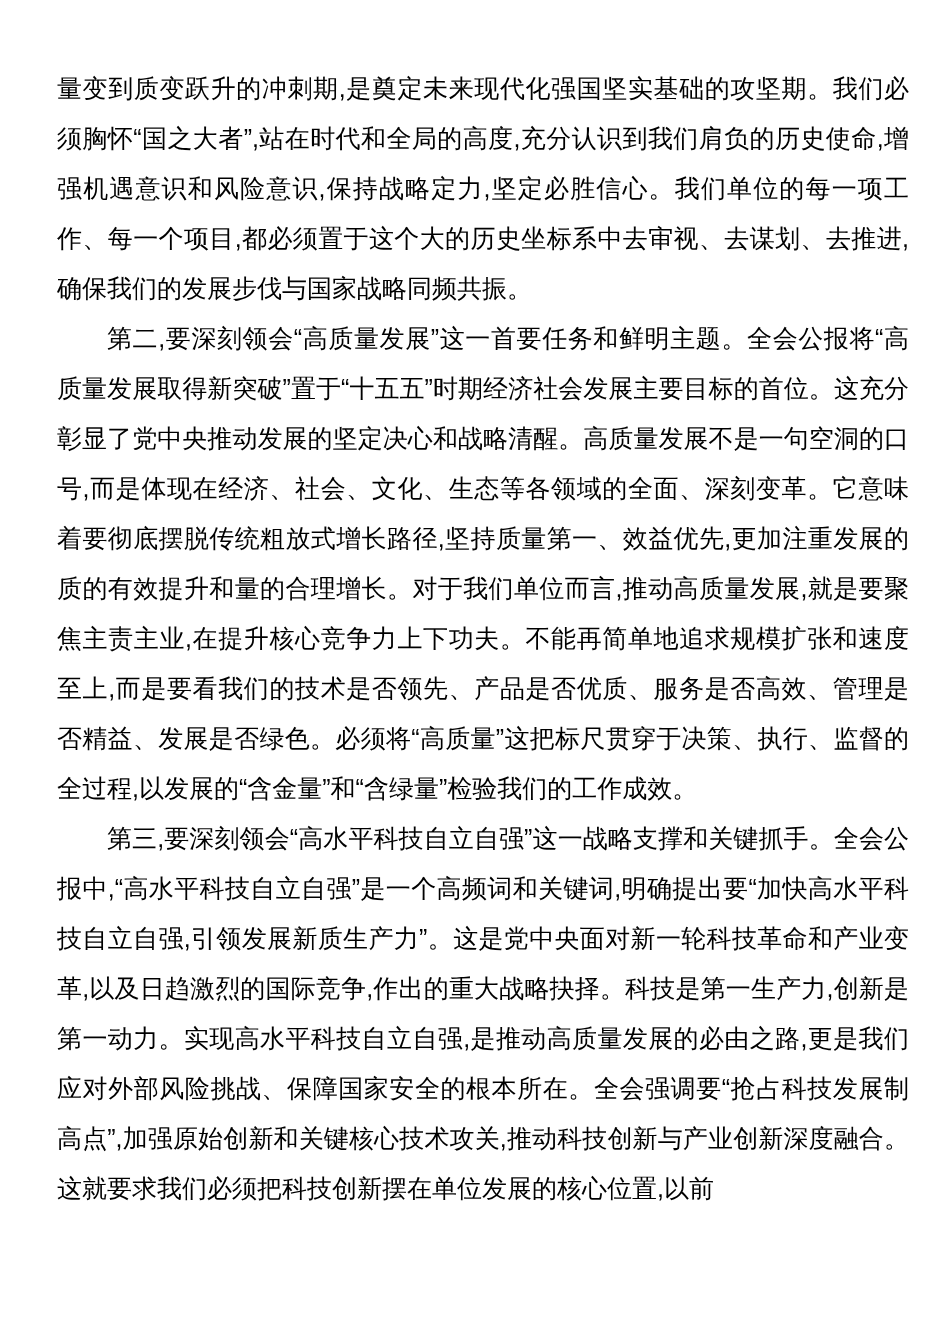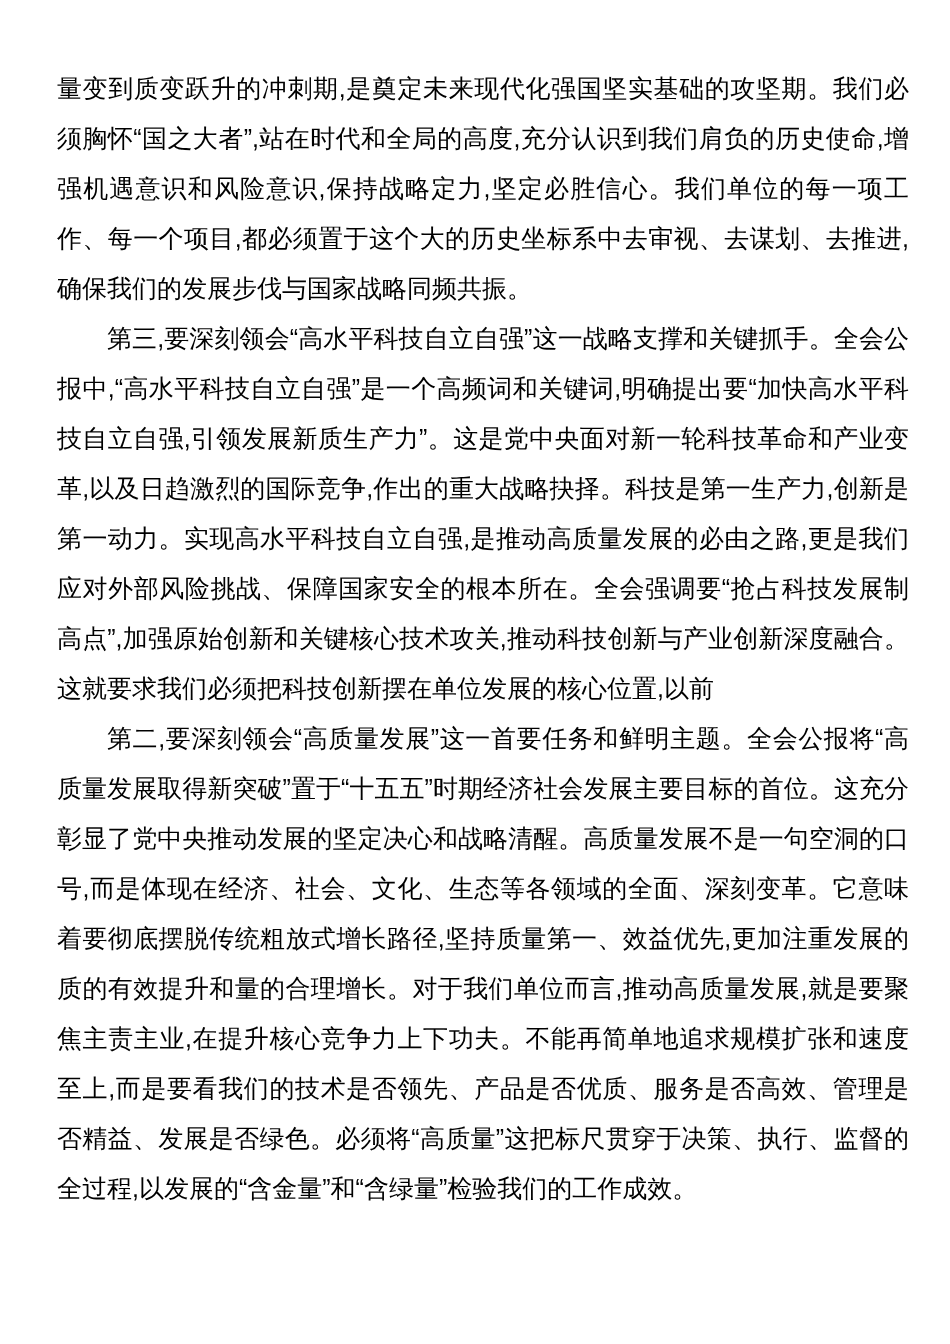--- a/index.html
+++ b/index.html
@@ -40,16 +40,16 @@
   .para.indent {
     text-indent: 2em;
   }
 </style>
 </head>
 <body>
 
 <div class="page">
   <div class="doc-text-area">
     <p class="para">量变到质变跃升的冲刺期,是奠定未来现代化强国坚实基础的攻坚期。我们必须胸怀“国之大者”,站在时代和全局的高度,充分认识到我们肩负的历史使命,增强机遇意识和风险意识,保持战略定力,坚定必胜信心。我们单位的每一项工作、每一个项目,都必须置于这个大的历史坐标系中去审视、去谋划、去推进,确保我们的发展步伐与国家战略同频共振。</p>
+    <p class="para indent">第二,要深刻领会“高质量发展”这一首要任务和鲜明主题。全会公报将“高质量发展取得新突破”置于“十五五”时期经济社会发展主要目标的首位。这充分彰显了党中央推动发展的坚定决心和战略清醒。高质量发展不是一句空洞的口号,而是体现在经济、社会、文化、生态等各领域的全面、深刻变革。它意味着要彻底摆脱传统粗放式增长路径,坚持质量第一、效益优先,更加注重发展的质的有效提升和量的合理增长。对于我们单位而言,推动高质量发展,就是要聚焦主责主业,在提升核心竞争力上下功夫。不能再简单地追求规模扩张和速度至上,而是要看我们的技术是否领先、产品是否优质、服务是否高效、管理是否精益、发展是否绿色。必须将“高质量”这把标尺贯穿于决策、执行、监督的全过程,以发展的“含金量”和“含绿量”检验我们的工作成效。</p>
     <p class="para indent">第三,要深刻领会“高水平科技自立自强”这一战略支撑和关键抓手。全会公报中,“高水平科技自立自强”是一个高频词和关键词,明确提出要“加快高水平科技自立自强,引领发展新质生产力”。这是党中央面对新一轮科技革命和产业变革,以及日趋激烈的国际竞争,作出的重大战略抉择。科技是第一生产力,创新是第一动力。实现高水平科技自立自强,是推动高质量发展的必由之路,更是我们应对外部风险挑战、保障国家安全的根本所在。全会强调要“抢占科技发展制高点”,加强原始创新和关键核心技术攻关,推动科技创新与产业创新深度融合。这就要求我们必须把科技创新摆在单位发展的核心位置,以前</p>
-    <p class="para indent">第二,要深刻领会“高质量发展”这一首要任务和鲜明主题。全会公报将“高质量发展取得新突破”置于“十五五”时期经济社会发展主要目标的首位。这充分彰显了党中央推动发展的坚定决心和战略清醒。高质量发展不是一句空洞的口号,而是体现在经济、社会、文化、生态等各领域的全面、深刻变革。它意味着要彻底摆脱传统粗放式增长路径,坚持质量第一、效益优先,更加注重发展的质的有效提升和量的合理增长。对于我们单位而言,推动高质量发展,就是要聚焦主责主业,在提升核心竞争力上下功夫。不能再简单地追求规模扩张和速度至上,而是要看我们的技术是否领先、产品是否优质、服务是否高效、管理是否精益、发展是否绿色。必须将“高质量”这把标尺贯穿于决策、执行、监督的全过程,以发展的“含金量”和“含绿量”检验我们的工作成效。</p>
   </div>
 </div>
 
 </body></html>

